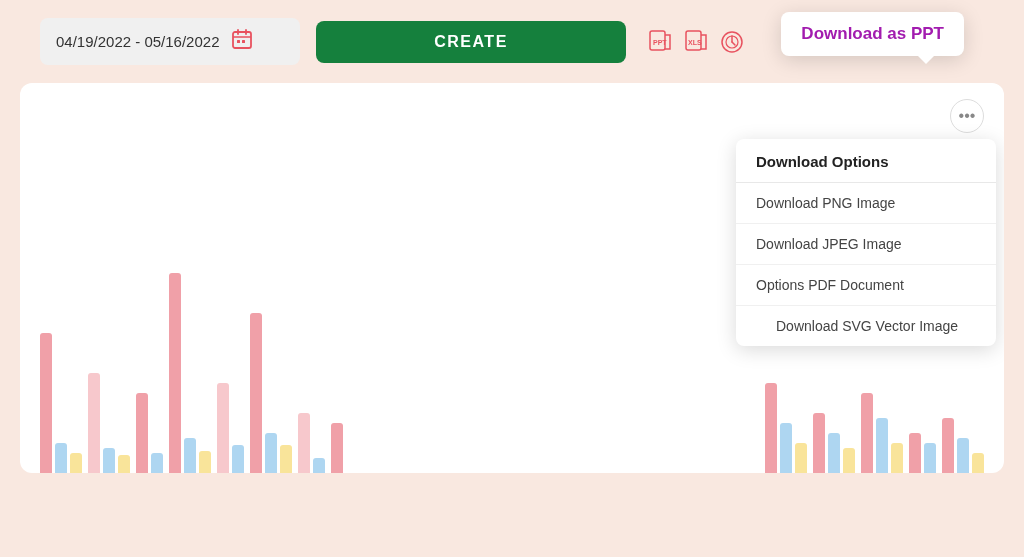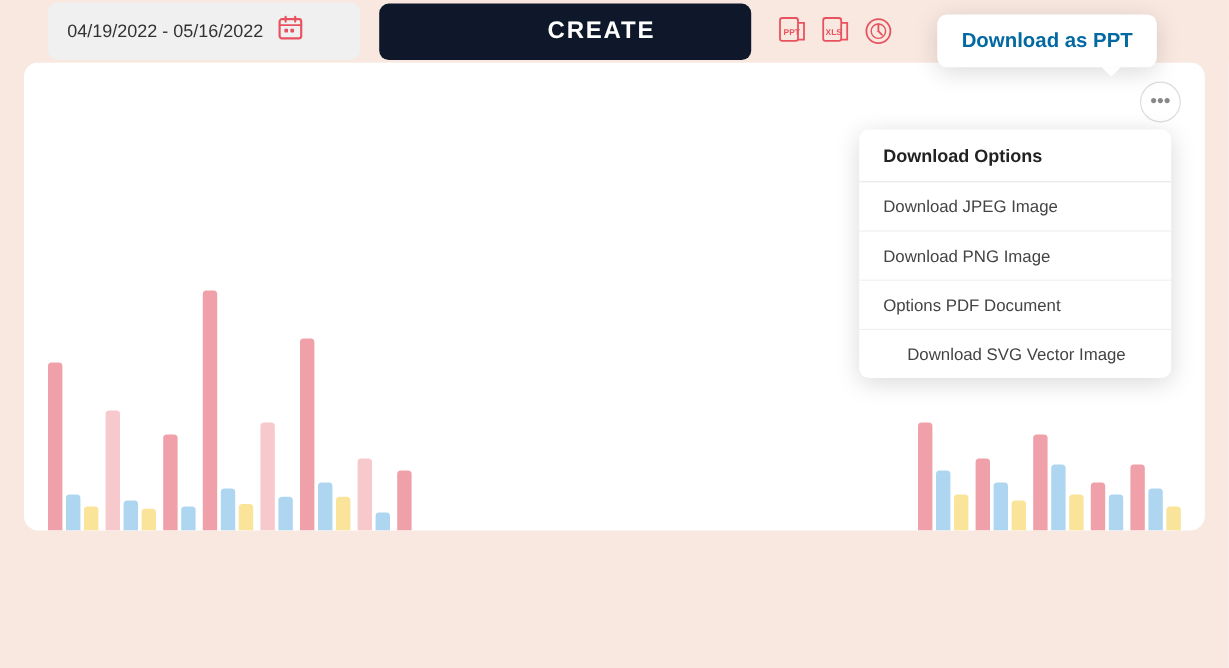--- a/index.html
+++ b/index.html
@@ -8,21 +8,21 @@
       background: #f9e8e0;
       width: 1024px;
       height: 557px;
       overflow: hidden;
       position: relative;
     }
 
     
     .top-bar {
       background: #f9e8e0;
-      padding: 2px 40px;
+      padding: 18px 40px;
       display: flex;
       align-items: center;
       gap: 16px;
       position: relative;
       z-index: 10;
     }
 
     .date-range-input {
       display: flex;
       align-items: center;
@@ -38,32 +38,31 @@
       font-weight: 500;
       color: #333;
     }
 
     .calendar-icon {
       color: #e05c6a;
       font-size: 20px;
     }
 
     .create-btn {
-      background: #0f172a;
+      background: #15803d;
       color: white;
       border: none;
       border-radius: 8px;
       padding: 12px 80px;
-      font-size: 20px;
+      font-size: 16px;
       font-weight: 700;
       letter-spacing: 1.5px;
       cursor: pointer;
       flex: 1;
       max-width: 310px;
-      text-align: right;
     }
 
     .toolbar-icons {
       display: flex;
       align-items: center;
       gap: 8px;
       margin-left: 4px;
     }
 
     .toolbar-icon {
@@ -79,21 +78,21 @@
     .tooltip {
       position: absolute;
       top: 12px;
       right: 60px;
       background: white;
       border-radius: 8px;
       padding: 12px 20px;
       box-shadow: 0 4px 20px rgba(0,0,0,0.15);
       font-size: 17px;
       font-weight: 700;
-      color: #0369a1;
+      color: #a21caf;
       white-space: nowrap;
       z-index: 100;
     }
 
     .tooltip::after {
       content: '';
       position: absolute;
       bottom: -8px;
       right: 30px;
       width: 0;
@@ -137,21 +136,21 @@
       cursor: pointer;
       font-size: 16px;
       color: #888;
       z-index: 20;
     }
 
     
     .dropdown-menu {
       position: absolute;
       top: 56px;
-      right: 28px;
+      right: 8px;
       background: white;
       border-radius: 8px;
       box-shadow: 0 4px 20px rgba(0,0,0,0.15);
       min-width: 260px;
       z-index: 30;
       overflow: hidden;
     }
 
     .dropdown-header {
       padding: 14px 20px 12px;
@@ -328,19 +327,19 @@
         <div class="bar bar-yellow" style="height:20px"></div>
       </div>
     </div>
 
     <button class="dots-menu-btn">
       <span>•••</span>
     </button>
 
     <div class="dropdown-menu">
       <div class="dropdown-header">Download Options</div>
+      <div class="dropdown-item">Download PNG Image</div>
       <div class="dropdown-item">Download JPEG Image</div>
-      <div class="dropdown-item">Download PNG Image</div>
       <div class="dropdown-item">Options PDF Document</div>
       <div class="dropdown-item">Download SVG Vector Image</div>
     </div>
   </div>
 </div>
 
 </body></html>

